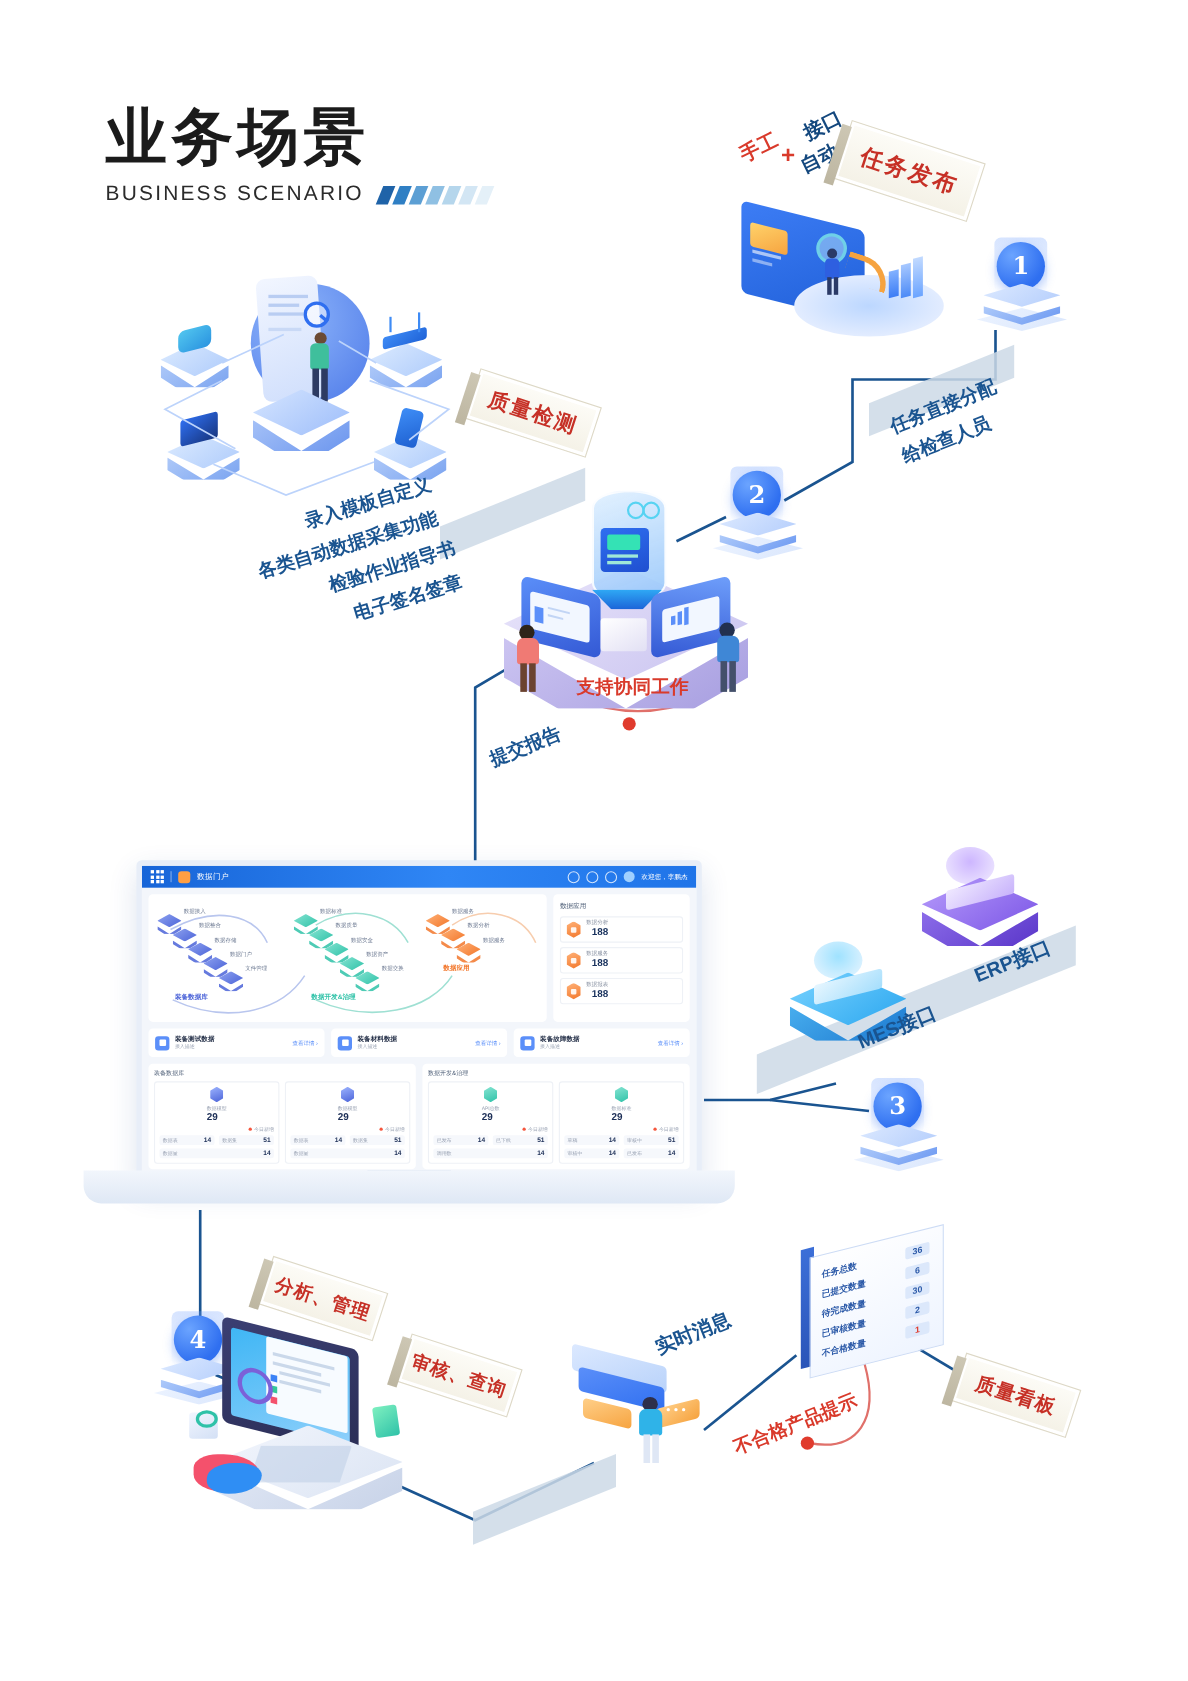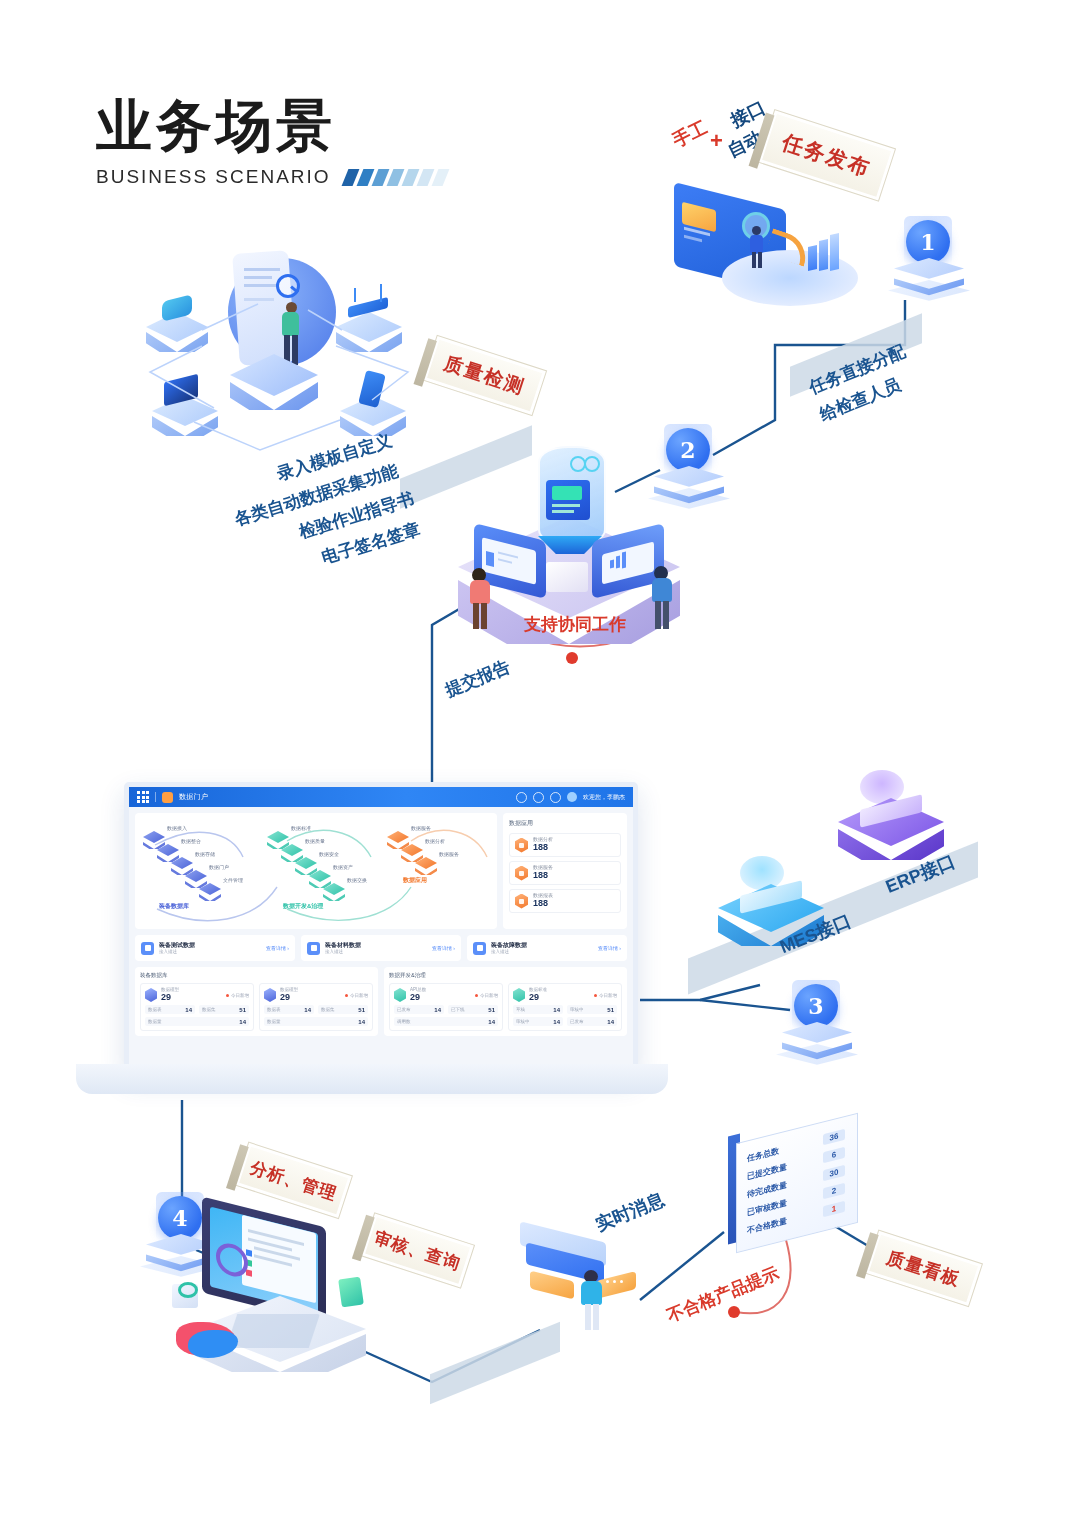--- a/index.html
+++ b/index.html
@@ -130,21 +130,21 @@
     display:flex;align-items:center;gap:5px;padding:0 5px;
   }
   .hexico{
     width:13px;height:15px;background:linear-gradient(160deg,#ffb177,#f2762a);
     clip-path:polygon(50% 0,100% 25%,100% 75%,50% 100%,0 75%,0 25%);
     display:flex;align-items:center;justify-content:center;
   }
   .hexico b{width:5px;height:5px;background:#fff;border-radius:1px;display:block;opacity:.9;}
   .app-card .tx{display:flex;flex-direction:column;line-height:1.1;}
   .app-card .tx .n{font-size:5px;color:#8a93a3;}
-  .app-card .tx .v{font-size:9px;color:#17305c;font-weight:700;}
+  .app-card .tx .v{font-size:9px;color:#17305c;font-weight:700;text-align:right;}
   .cube{position:absolute;width:22px;height:16px;}
   .cube .t{position:absolute;left:0;top:0;width:22px;height:12px;clip-path:polygon(50% 0,100% 50%,50% 100%,0 50%);}
   .cube .b{position:absolute;left:0;top:4px;width:22px;height:14px;clip-path:polygon(0 50%,50% 100%,100% 50%,100% 72%,50% 122%,0 72%);}
   .cl-label{position:absolute;font-size:5px;color:#6a7790;white-space:nowrap;}
   .cl-title{position:absolute;font-size:6px;font-weight:700;white-space:nowrap;}
 
   .cards-row{display:flex;gap:6px;padding:0 6px;}
   .mini-card{
     flex:1;background:#fff;border-radius:4px;height:26px;
     display:flex;align-items:center;padding:0 6px;gap:5px;
@@ -156,21 +156,21 @@
   .mini-card .sq b{width:6px;height:6px;background:#fff;border-radius:1px;display:block;}
   .mini-card .t1{font-size:6px;font-weight:700;color:#27324a;line-height:1.2;}
   .mini-card .t2{font-size:4.5px;color:#9aa3b4;}
   .mini-card .more{margin-left:auto;font-size:5px;color:#5b8ff9;white-space:nowrap;}
 
   .stats-wrap{display:flex;gap:6px;padding:6px;}
   .stats-group{background:#fff;border-radius:4px;padding:5px;flex:1;}
   .stats-group > .gh{font-size:5.5px;color:#4a5b74;margin-bottom:4px;}
   .stats-row{display:flex;gap:5px;}
   .stat-card{flex:1;border:1px solid #eef1f6;border-radius:3px;padding:4px;}
-  .stat-head{display:flex;align-items:center;gap:4px;}
+  .stat-head{display:flex;align-items:center;gap:4px;flex-direction:column;}
   .stat-head .shield{
     width:12px;height:14px;clip-path:polygon(50% 0,100% 25%,100% 75%,50% 100%,0 75%,0 25%);
   }
   .stat-head .lbls{display:flex;flex-direction:column;line-height:1.05;}
   .stat-head .lbls .n{font-size:4.5px;color:#98a1b2;}
   .stat-head .lbls .v{font-size:9px;font-weight:700;color:#1d2f57;}
   .stat-head .tag{margin-left:auto;font-size:4.5px;color:#9aa3b4;display:flex;align-items:center;gap:2px;}
   .stat-head .tag i{width:3px;height:3px;border-radius:50%;background:#f5563d;display:block;}
   .kv{display:flex;gap:4px;margin-top:3px;}
   .kv .cell{flex:1;background:#f6f8fc;border-radius:2px;padding:1.5px 3px;display:flex;justify-content:space-between;}

